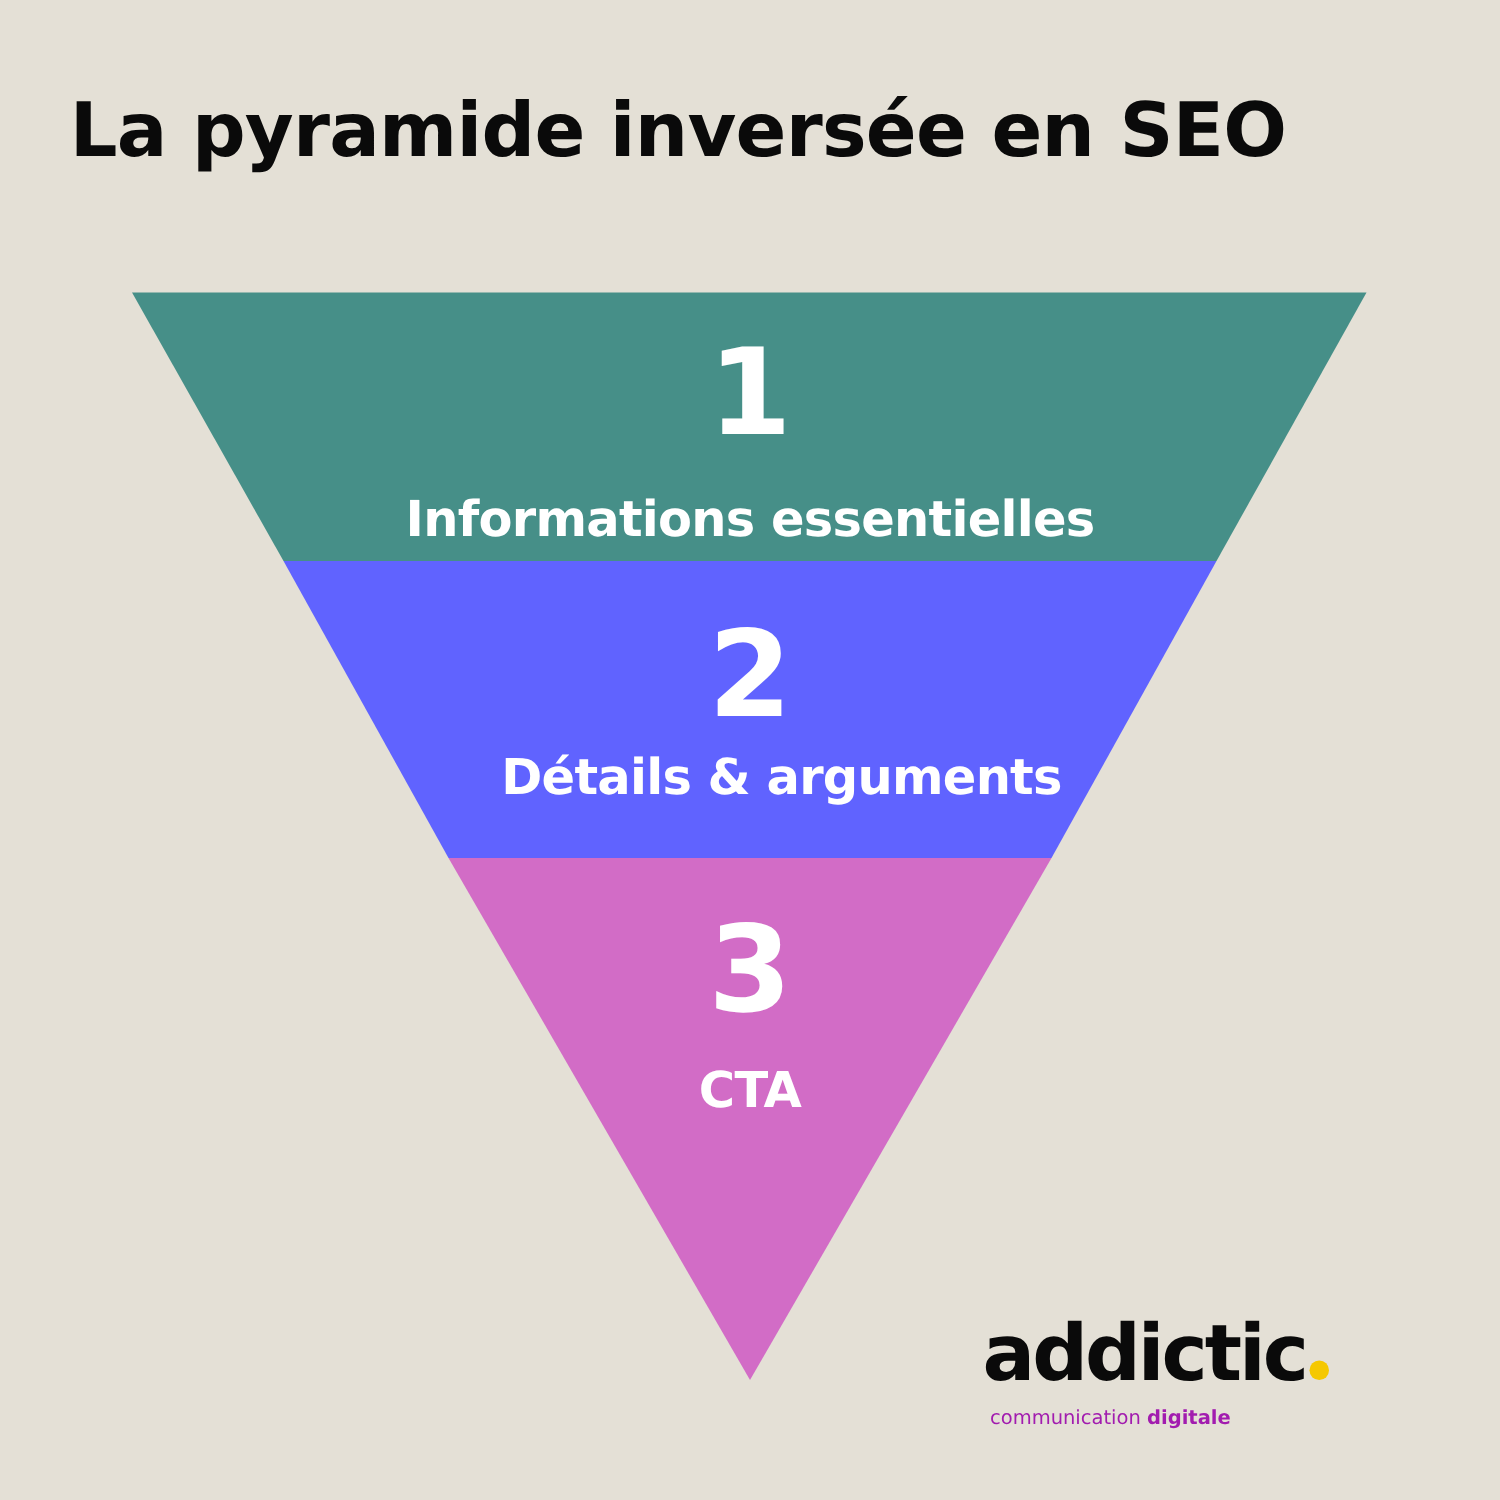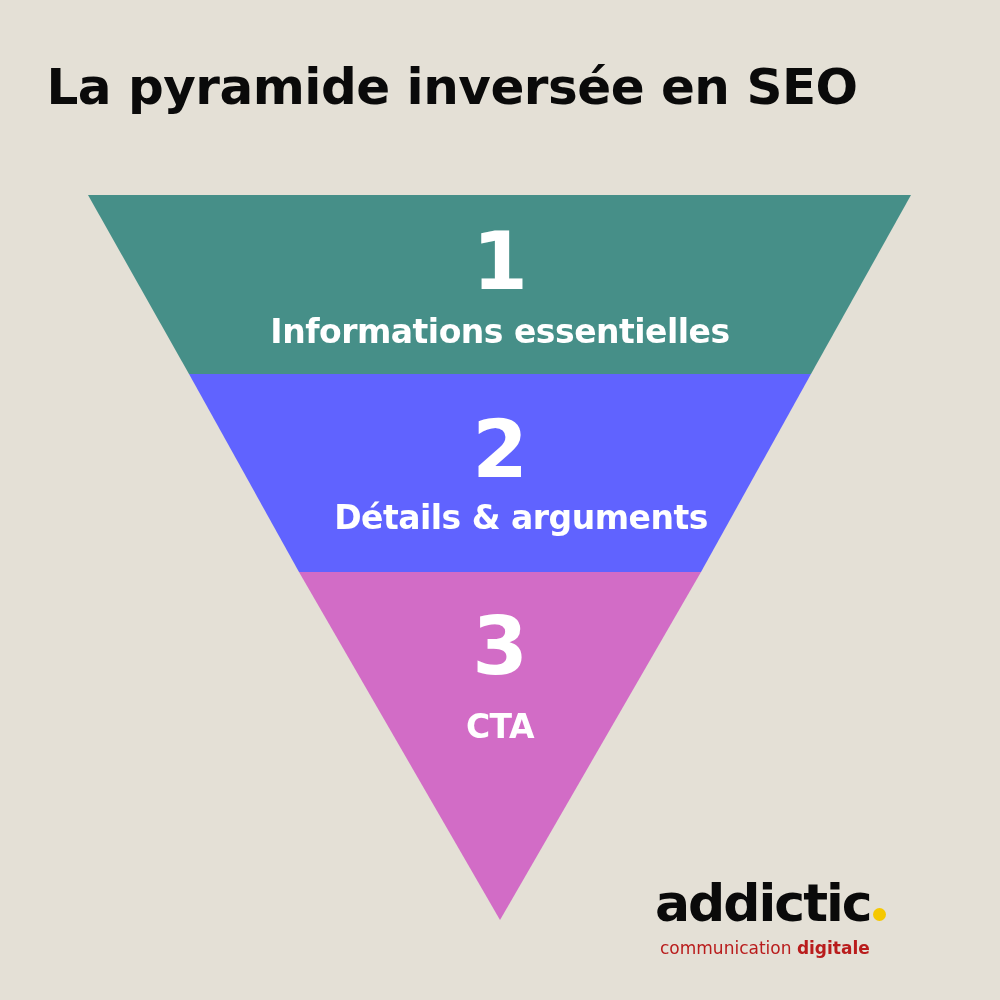--- a/index.html
+++ b/index.html
@@ -5,37 +5,37 @@
   html, body { margin: 0; padding: 0; }
   body { width: 1000px; height: 1000px; background: #e4e0d6; position: relative; overflow: hidden; font-family: "DejaVu Sans", sans-serif; }
   .title { position: absolute; left: 0; width: 904px; top: 58px; text-align: center; font-size: 50px; font-weight: bold; color: #0a0a0a; letter-spacing: -0.5px; }
   svg.pyr { position: absolute; left: 0; top: 0; }
   .band-text { position: absolute; left: 0; width: 1000px; text-align: center; color: #ffffff; font-weight: bold; }
   .num { font-size: 80px; line-height: 80px; }
   .lbl { font-size: 33px; line-height: 40px; letter-spacing: -0.5px; }
   .logo { position: absolute; left: 655px; top: 868px; }
   .logo-word { font-size: 52px; font-weight: bold; color: #0a0a0a; letter-spacing: -2px; line-height: 70px; }
   .logo-dot { display: inline-block; width: 13px; height: 13px; border-radius: 50%; background: #f5c800; margin-left: 2px; }
-  .logo-sub { position: absolute; left: 5px; top: 70px; white-space: nowrap; font-size: 17px; color: #b91c1c; }
+  .logo-sub { position: absolute; left: 5px; top: 70px; white-space: nowrap; font-size: 13px; color: #a21caf; }
   .logo-sub b { font-weight: bold; }
 </style>
 </head>
 <body>
 
 <div class="title">La pyramide inversée en SEO</div>
 
 <svg class="pyr" width="1000" height="1000">
   <polygon points="88,195 911,195 811,374 189,374" fill="#468f88"></polygon>
   <polygon points="189,374 811,374 701,572 299,572" fill="#6063ff"></polygon>
   <polygon points="299,572 701,572 500,920" fill="#d26cc6"></polygon>
 </svg>
 
 <div class="band-text" style="top:222px;">
   <div class="num">1</div>
-  <div class="lbl" style="margin-top:10px;">Informations essentielles</div>
+  <div class="lbl" style="margin-top:24px;">Informations essentielles</div>
 </div>
 <div class="band-text" style="top:410px;">
   <div class="num">2</div>
   <div class="lbl" style="margin-top:8px;margin-left:42px;">Détails &amp; arguments</div>
 </div>
 <div class="band-text" style="top:607px;">
   <div class="num">3</div>
   <div class="lbl" style="margin-top:20px;">CTA</div>
 </div>
 

